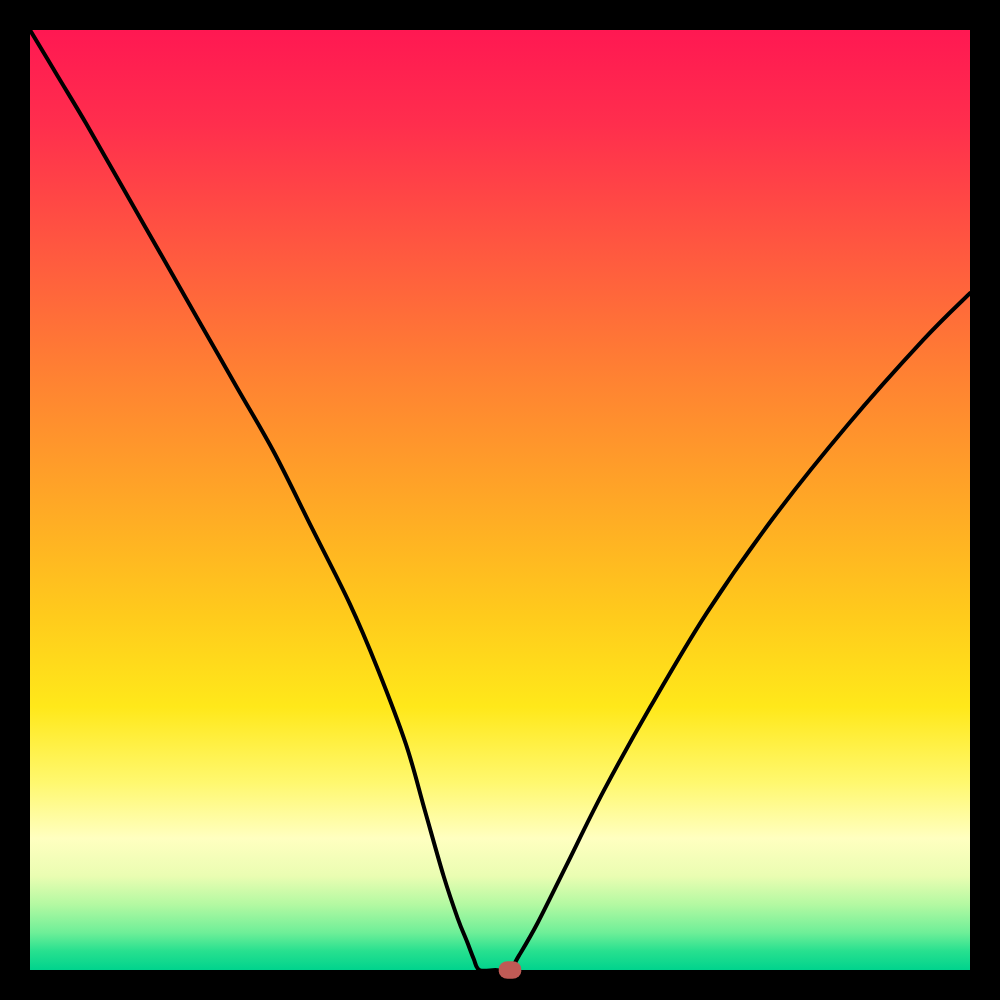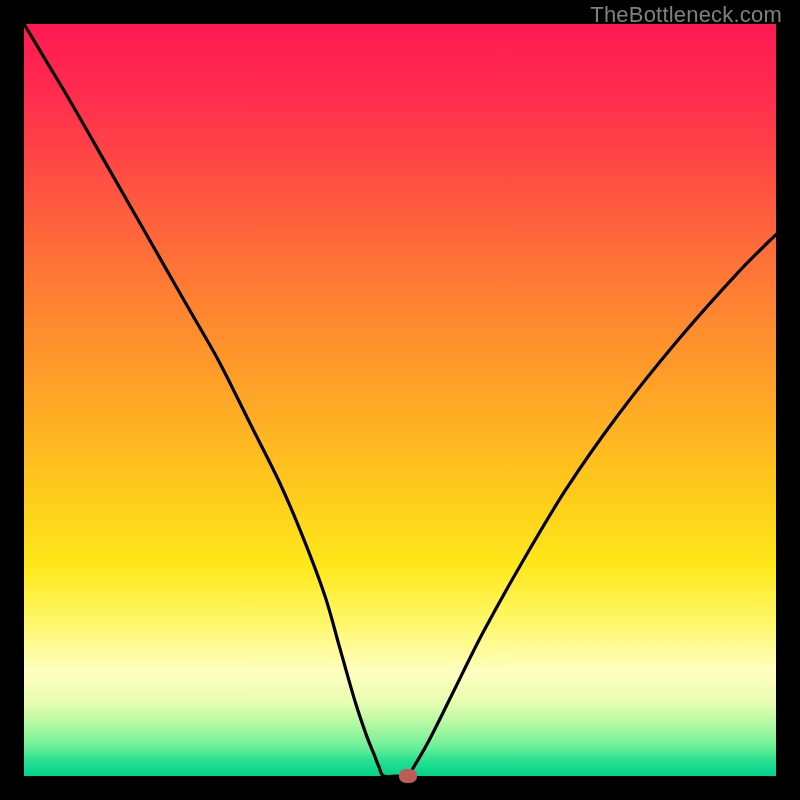--- a/index.html
+++ b/index.html
@@ -66,21 +66,20 @@
     height: 14px;
     border-radius: 7px / 6px;
     background: #c05a55;
     transform: translate(-50%, -50%);
   }
 </style>
 </head>
 <body>
 
 <div class="frame">
-  <div class="watermark">TheBottleneck.com</div>
 
   <div class="plot-area">
     <svg class="curve" viewBox="0 0 752 752" preserveAspectRatio="none">
       <path id="curve-path" fill="none" stroke="#000" stroke-width="3.2" stroke-linejoin="round" stroke-linecap="round" d="M 0.00 0.00 C 3.76 6.27, 15.04 25.07, 22.56 37.60 C 30.08 50.13, 36.35 60.16, 45.12 75.20 C 53.89 90.24, 65.17 110.29, 75.20 127.84 C 85.23 145.39, 95.25 162.93, 105.28 180.48 C 115.31 198.03, 125.33 215.57, 135.36 233.12 C 145.39 250.67, 155.41 268.21, 165.44 285.76 C 175.47 303.31, 185.49 319.60, 195.52 338.40 C 205.55 357.20, 215.57 378.51, 225.60 398.56 C 235.63 418.61, 246.91 439.92, 255.68 458.72 C 264.45 477.52, 270.72 492.56, 278.24 511.36 C 285.76 530.16, 294.53 552.72, 300.80 571.52 C 307.07 590.32, 310.83 606.61, 315.84 624.16 C 320.85 641.71, 326.49 662.39, 330.88 676.80 C 335.27 691.21, 339.03 701.87, 342.16 710.64 C 345.29 719.41, 347.55 724.05, 349.68 729.44 C 351.81 734.83, 353.31 739.22, 354.94 742.98 C 356.57 746.74, 356.57 750.50, 359.46 752.00 C 362.34 753.50, 368.23 752.00, 372.24 752.00 C 376.25 752.00, 380.39 753.88, 383.52 752.00 C 386.65 750.12, 387.28 746.99, 391.04 740.72 C 394.80 734.45, 399.81 726.31, 406.08 714.40 C 412.35 702.49, 419.87 686.83, 428.64 669.28 C 437.41 651.73, 447.44 630.43, 458.72 609.12 C 470.00 587.81, 482.53 565.25, 496.32 541.44 C 510.11 517.63, 525.15 491.31, 541.44 466.24 C 557.73 441.17, 575.28 416.11, 594.08 391.04 C 612.88 365.97, 634.19 339.65, 654.24 315.84 C 674.29 292.03, 698.11 265.71, 714.40 248.16 C 730.69 230.61, 745.73 216.83, 752.00 210.56"></path>
     </svg>
     <div class="marker" id="min-marker" style="left: 383.52px; top: 752px;"></div>
   </div>
 </div>
 
 </body></html>

